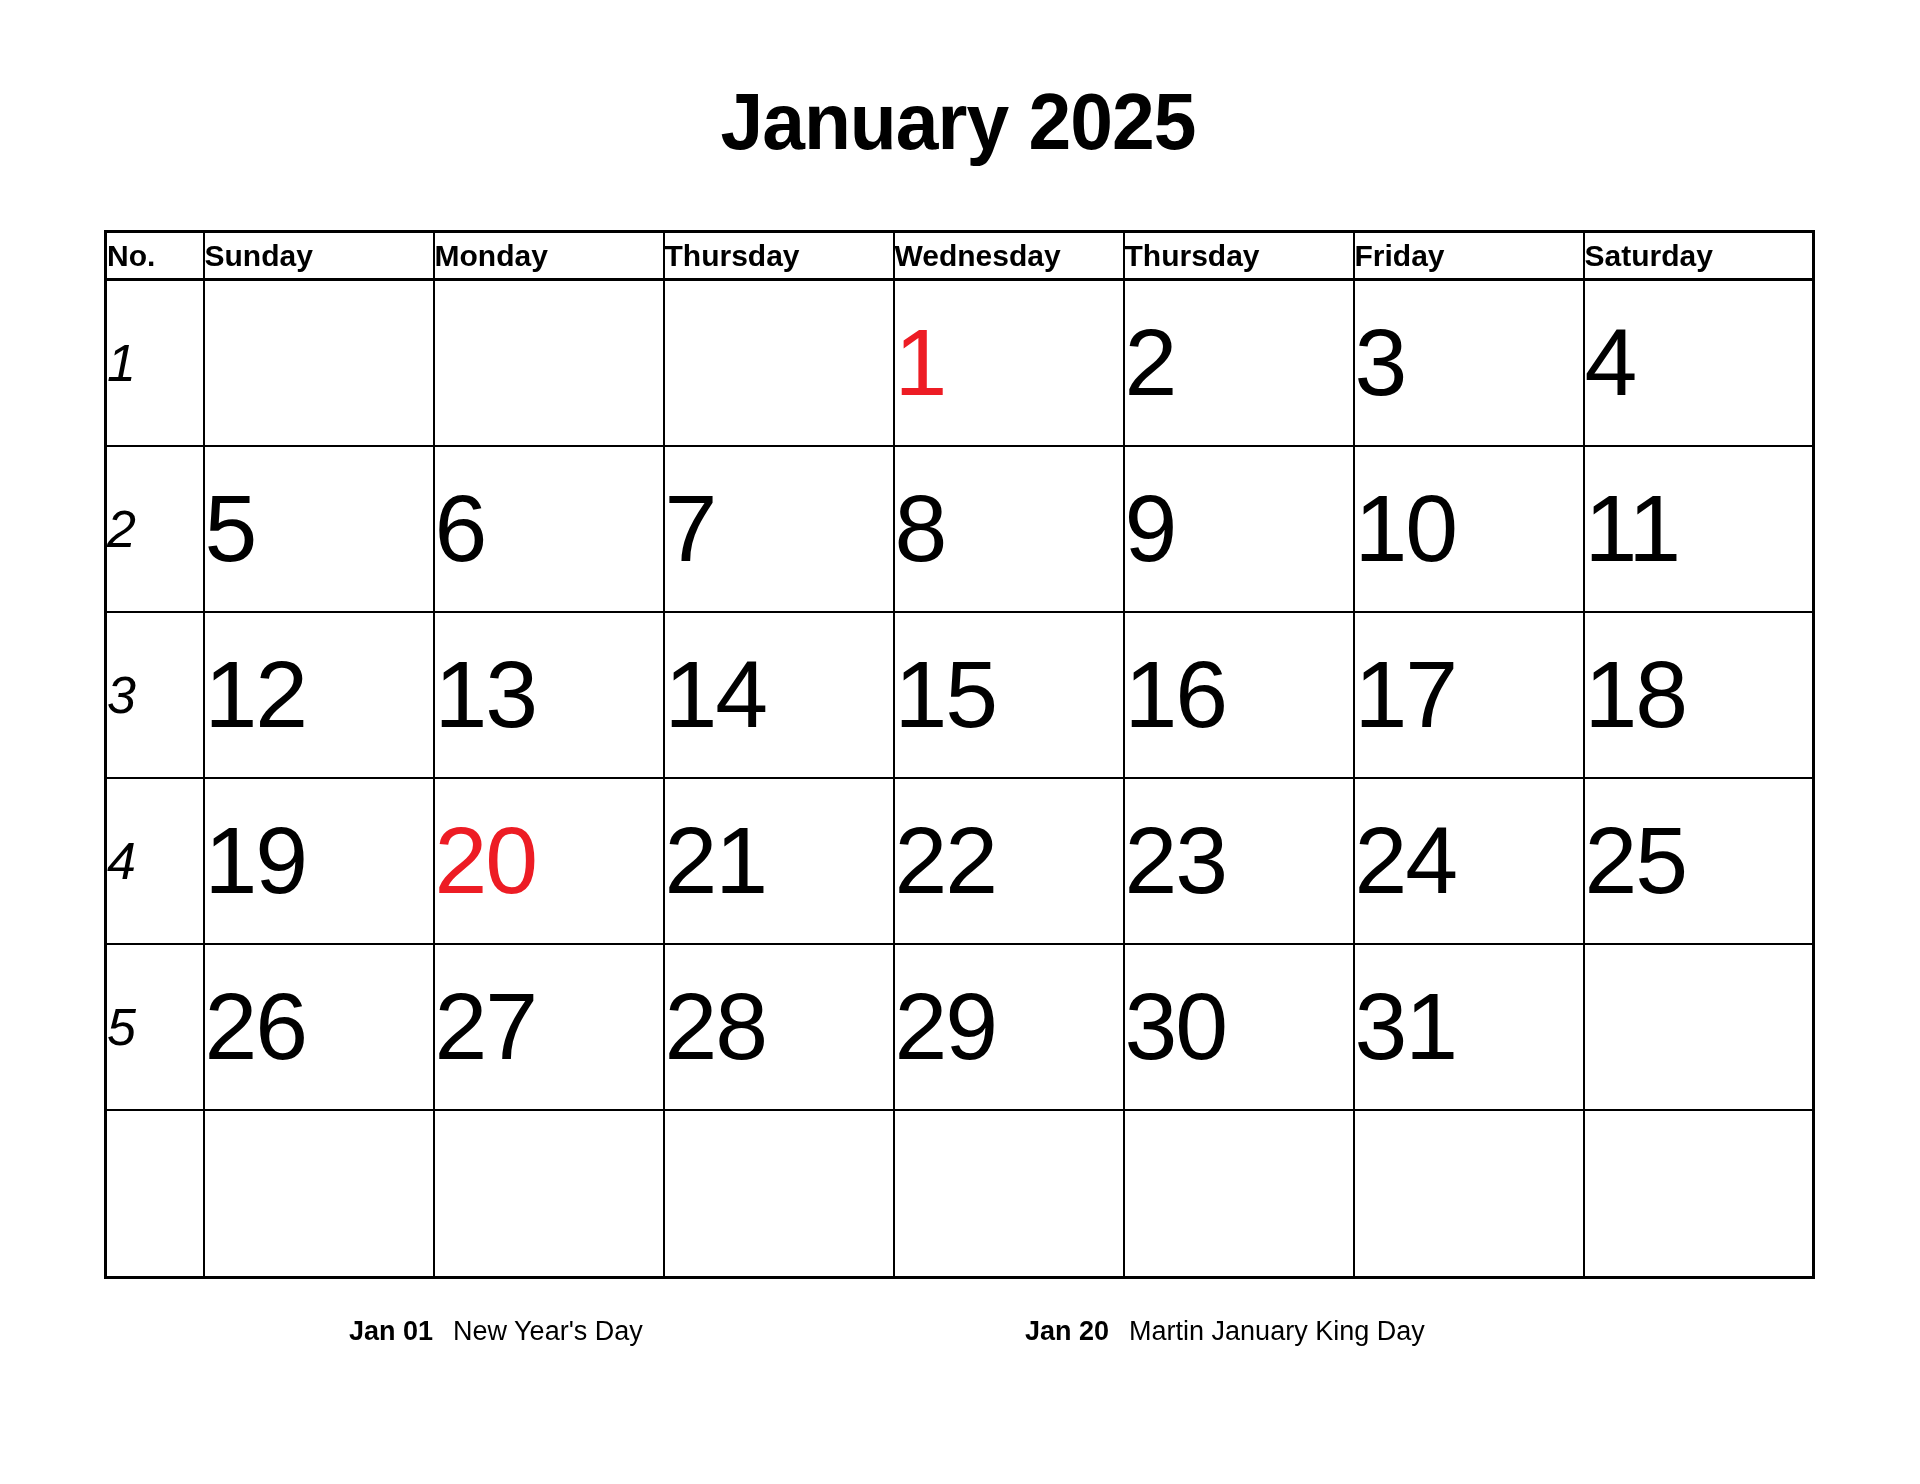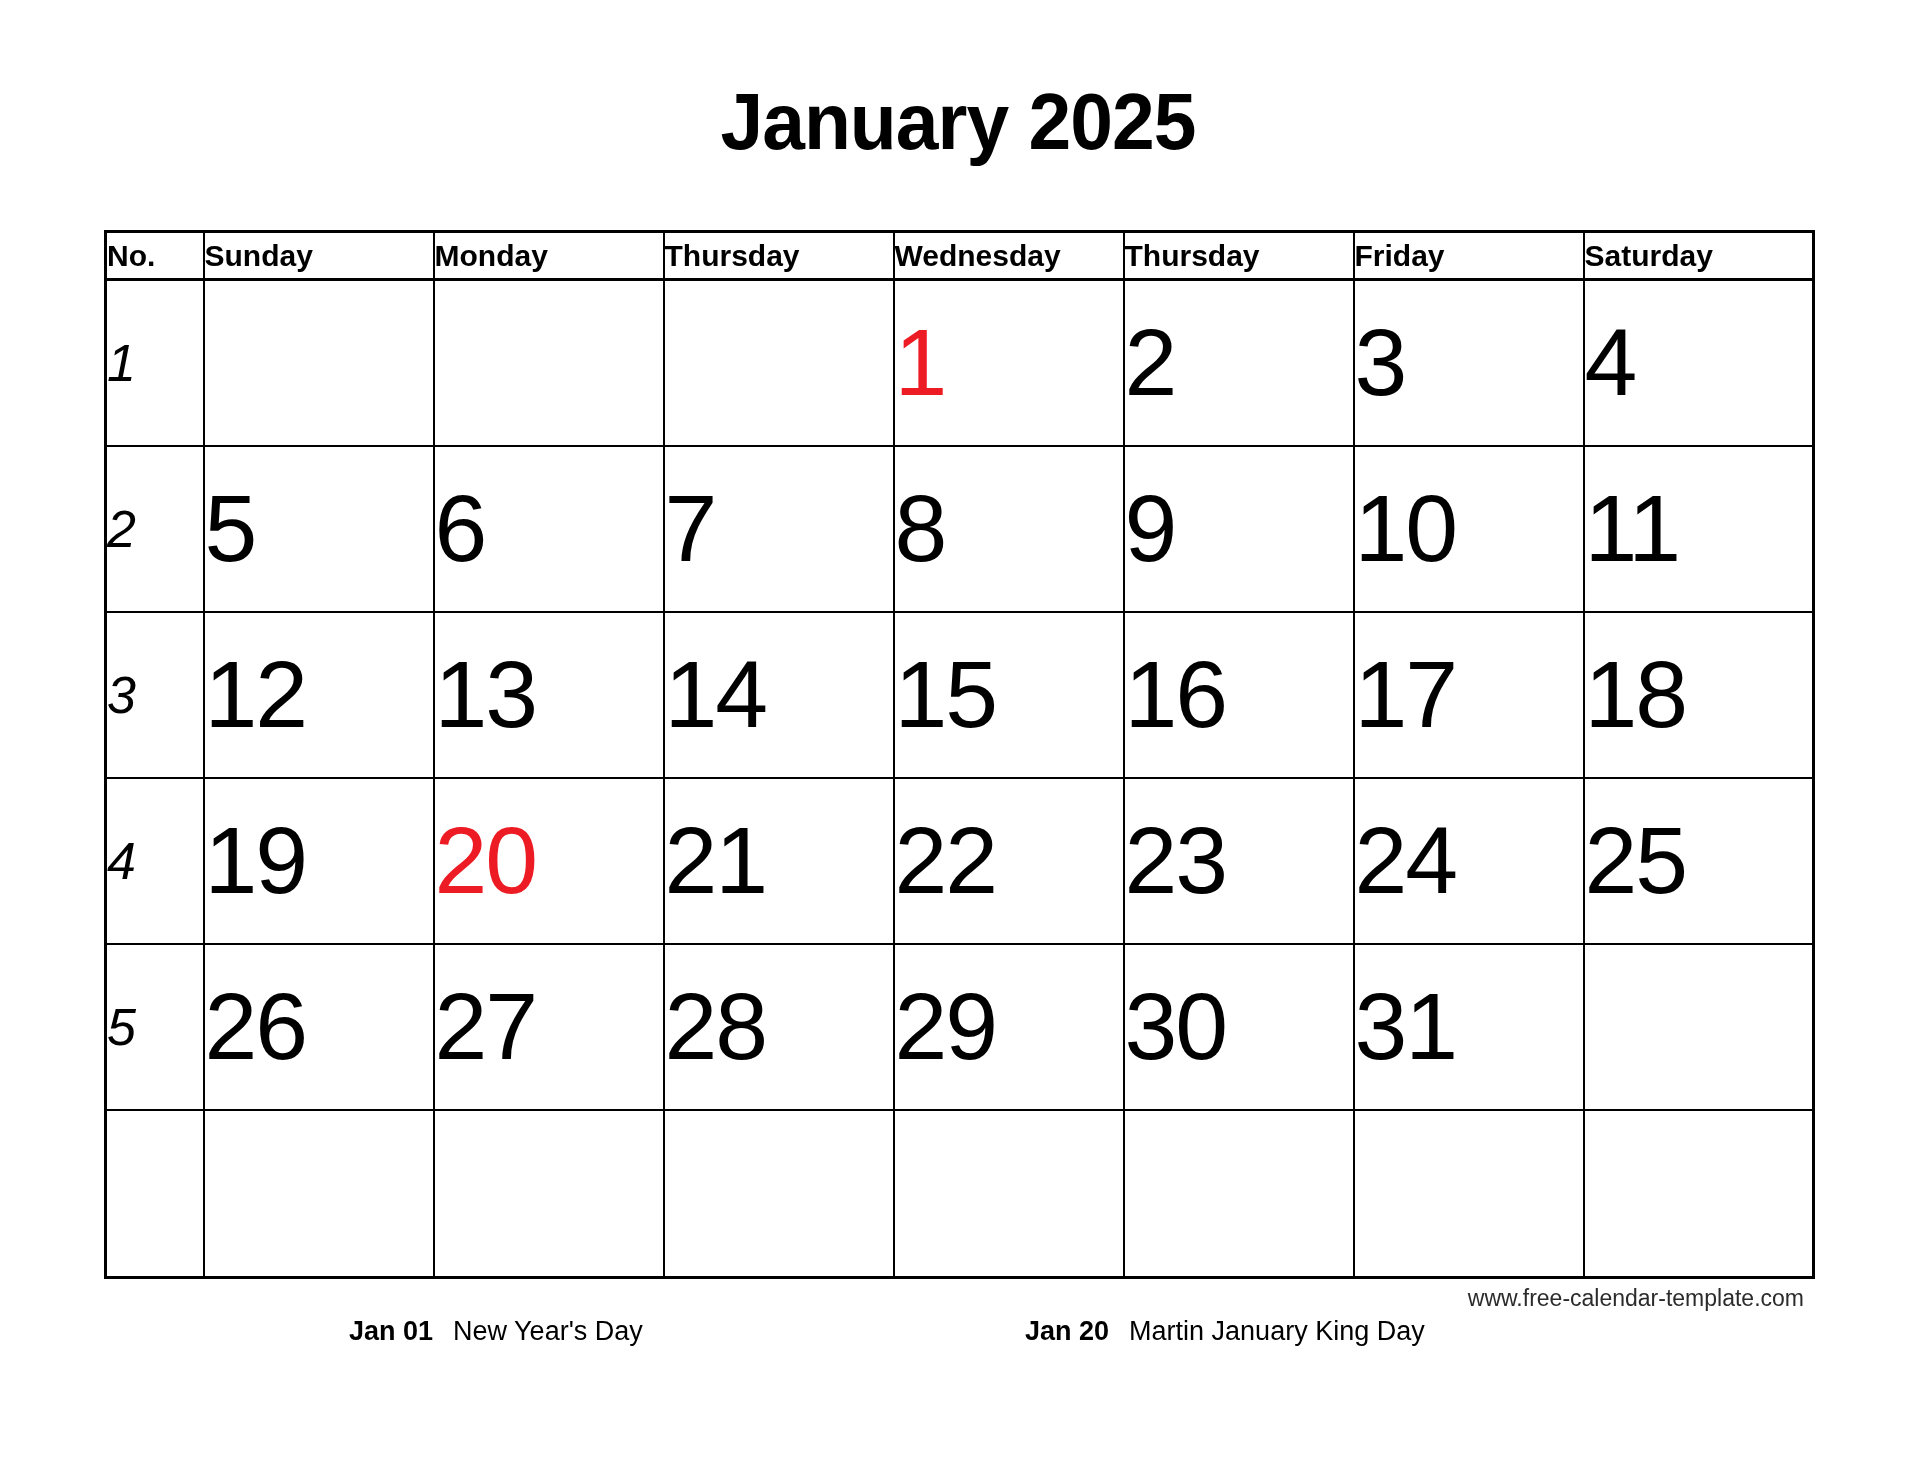--- a/index.html
+++ b/index.html
@@ -181,21 +181,20 @@
           <td class="day"></td>
           <td class="day"></td>
           <td class="day"></td>
           <td class="day"></td>
           <td class="day"></td>
           <td class="day"></td>
         </tr>
       </tbody>
   </table>
 
-  <div class="watermark">www.free-calendar-template.com</div>
 
   <div class="holiday holiday-1">
     <span class="hdate">Jan 01</span>
     <span class="hname">New Year's Day</span>
   </div>
 
   <div class="holiday holiday-2">
     <span class="hdate">Jan 20</span>
     <span class="hname">Martin January King Day</span>
   </div>

